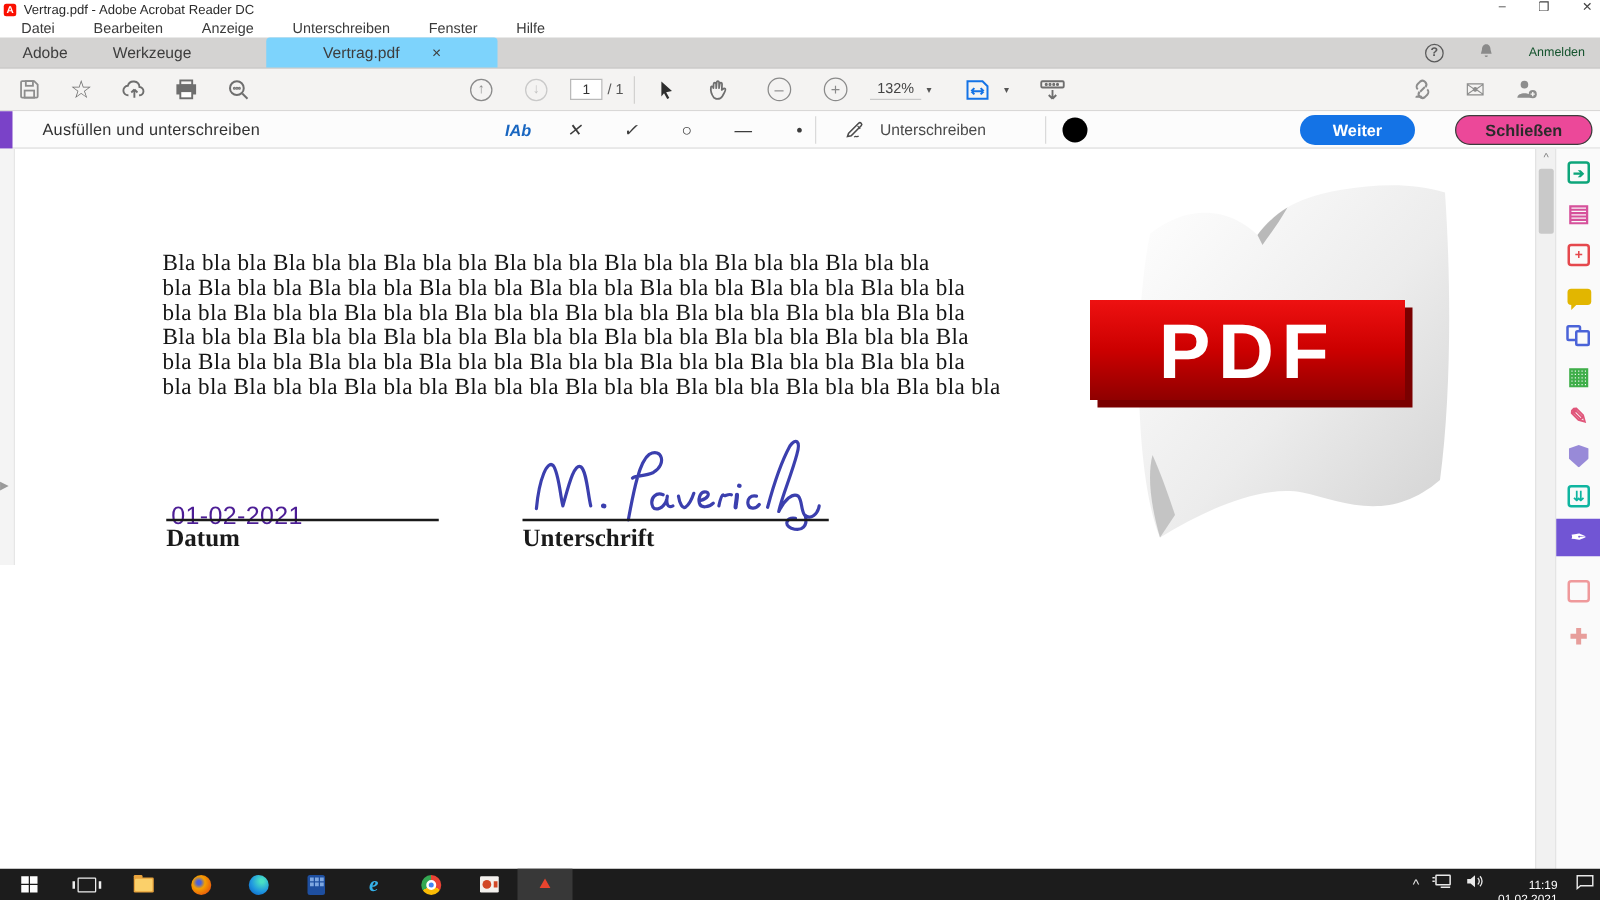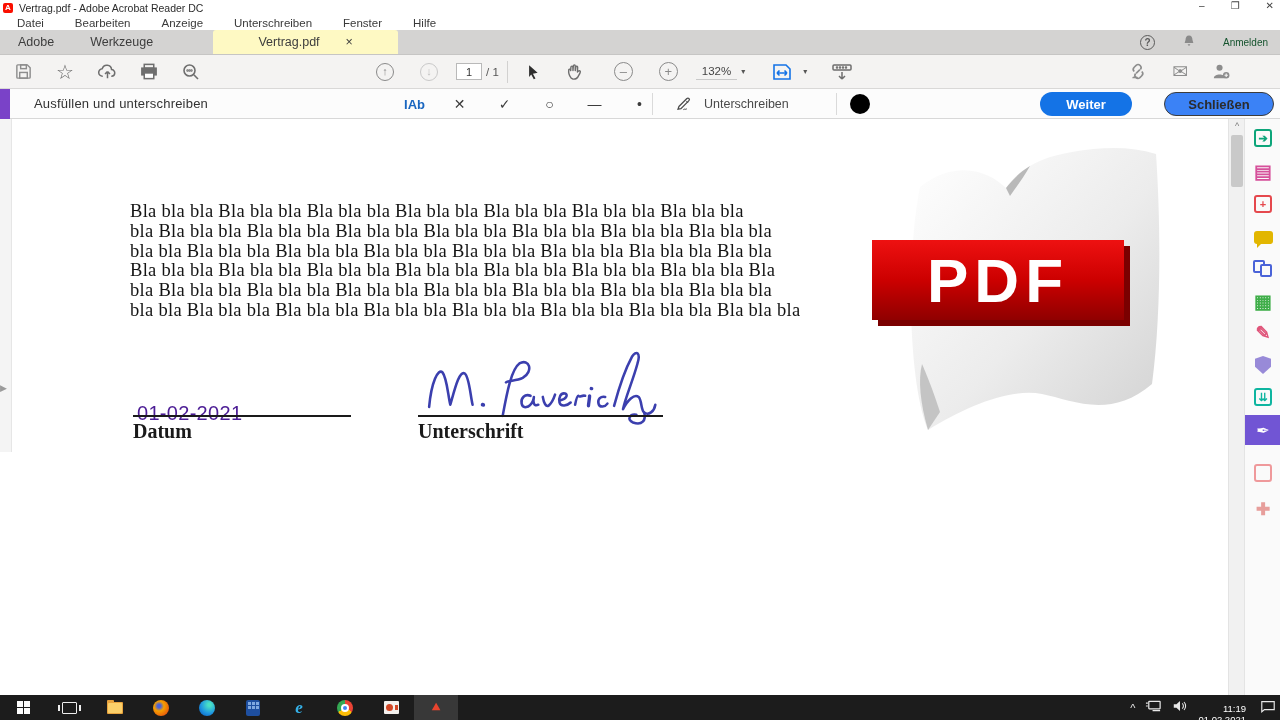--- a/index.html
+++ b/index.html
@@ -17,21 +17,21 @@
 
   
   .menubar { position:absolute; left:0; top:15px; width:1280px; height:15px; background:#fff;
              display:flex; align-items:center; font-size:11.5px; color:#3a3a3a; }
   .menubar span { margin-left:17px; margin-right:14px; }
 
   
   .tabbar { position:absolute; left:0; top:30px; width:1280px; height:25px; background:#d4d3d2;
             display:flex; align-items:stretch; font-size:12.5px; color:#3d3d3d; border-bottom:1px solid #c6c5c4; }
   .tab { display:flex; align-items:center; justify-content:center; padding:0 18px; }
-  .tab.active { background:#fef9c3; width:185px; margin-left:42px; justify-content:center; gap:26px;
+  .tab.active { background:#7dd3fc; width:185px; margin-left:42px; justify-content:center; gap:26px;
                 border-radius:3px 3px 0 0; }
   .tabbar-right { position:absolute; right:12px; top:0; height:25px; display:flex; align-items:center; gap:26px; }
   .help-circle { width:15px; height:15px; border:1.4px solid #5a5a5a; border-radius:50%; color:#5a5a5a;
                  font-size:10px; font-weight:bold; display:flex; align-items:center; justify-content:center; }
   .signin { font-size:10px; color:#14532d; }
 
   
   .toolbar { position:absolute; left:0; top:55px; width:1280px; height:34px; background:#f4f3f2;
              border-bottom:1px solid #d9d8d7; display:flex; align-items:center; color:#6b6b6b; }
   .tbtn { width:34px; height:28px; display:flex; align-items:center; justify-content:center; color:#6b6b6b; }
@@ -44,33 +44,33 @@
   .pagetotal { font-size:11.5px; color:#555; }
   .vdiv { width:1px; height:22px; background:#d2d1d0; margin:0 8px; }
   .zoomlabel { font-size:11.5px; color:#444; border-bottom:1px solid #c9c9c9; padding:2px 6px; }
   .caret { font-size:8px; color:#555; margin:0 4px; }
 
   
   .fillsign { position:absolute; left:0; top:89px; width:1280px; height:30px; background:#fcfcfc;
               border-bottom:1px solid #d8d8d8; display:flex; align-items:center; }
   .fs-accent { position:absolute; left:0; top:0; width:10px; height:30px; background:#7a42c8; }
   .fs-title { margin-left:34px; font-size:13px; color:#323232; letter-spacing:0.2px; }
-  .fs-tools { position:absolute; left:392px; top:0; height:30px; display:flex; align-items:center; gap:0; }
+  .fs-tools { position:absolute; left:392px; top:0; height:30px; display:flex; align-items:center; gap:0;font-style:italic; }
   .fs-tool { width:45px; height:30px; display:flex; align-items:center; justify-content:center;
              color:#3c3c3c; font-size:14px; }
   .fs-text-tool { color:#1966c0; font-weight:bold; font-size:13px; }
   .fs-sign { position:absolute; left:662px; top:0; height:30px; display:flex; align-items:center; gap:8px;
              color:#4a4a4a; font-size:12.5px; padding:0 14px; }
   .fs-div { position:absolute; top:4px; width:1px; height:22px; background:#dadada; }
   .fs-swatch { position:absolute; left:850px; top:5px; width:20px; height:20px; border-radius:50%; background:#000; }
   .btn-weiter { position:absolute; left:1040px; top:3px; width:92px; height:24px; border-radius:12px;
                 background:#1473e6; color:#fff; font-size:13px; font-weight:bold;
                 display:flex; align-items:center; justify-content:center; }
   .btn-schliessen { position:absolute; left:1164px; top:3px; width:110px; height:24px; border-radius:12px;
-                    background:#3b82f6; border:1.5px solid #3c3c3c; color:#2b2b2b; font-size:13px; font-weight:bold;
+                    background:#ec4899; border:1.5px solid #3c3c3c; color:#2b2b2b; font-size:13px; font-weight:bold;
                     display:flex; align-items:center; justify-content:center; }
 
   
   .docarea { position:absolute; left:0; top:119px; width:1280px; height:576px; background:#ffffff; }
   .leftstrip { position:absolute; left:0; top:0; width:12px; height:333px; background:#f4f4f4; border-right:1px solid #e6e6e6; }
   .panel-handle { position:absolute; left:0px; top:264px; font-size:9px; color:#9a9a9a; }
   .bla { position:absolute; left:130px; top:83px; font-family:"Liberation Serif", serif; font-size:18.5px;
          line-height:19.8px; color:#141414; white-space:nowrap; letter-spacing:0.3px; }
   .date-value { position:absolute; left:137px; top:283px; font-size:20px; color:#4c1d95; letter-spacing:0.3px; }
   .sigline { position:absolute; height:2px; background:#1a1a1a; }

